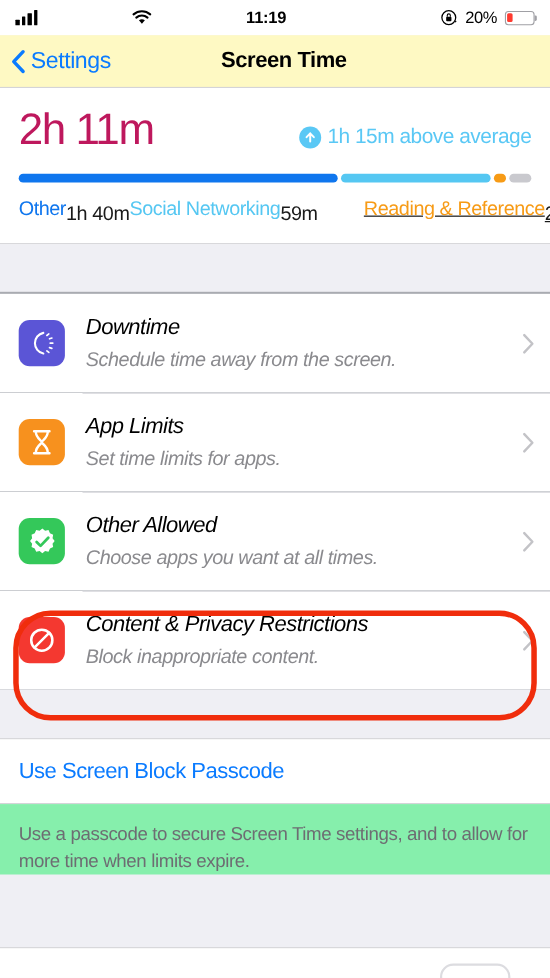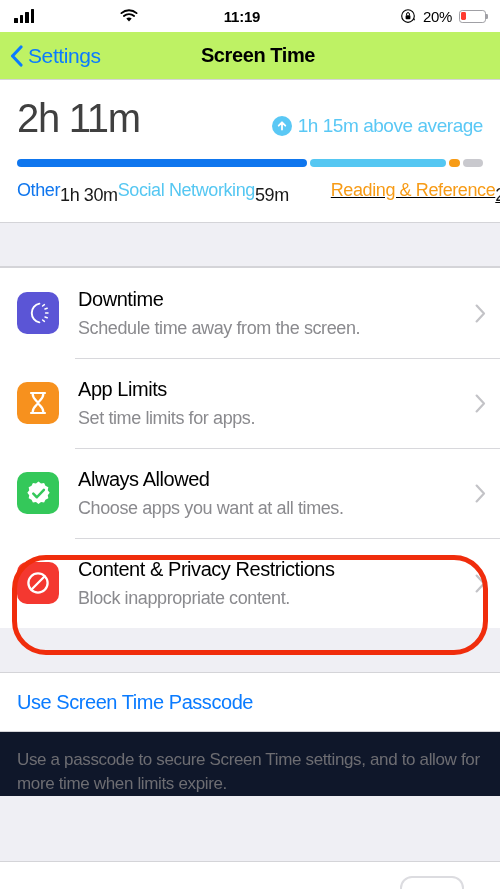--- a/index.html
+++ b/index.html
@@ -44,21 +44,21 @@
     border-radius:3.2px; position:relative; padding:1.4px;
   }
   .battery::after {
     content:""; position:absolute; right:-3.4px; top:3.6px;
     width:2px; height:4.6px; background:#A0A0A5; border-radius:0 1.2px 1.2px 0;
   }
   .batt-fill { height:100%; background:#FF3B30; border-radius:1.4px; }
 
   
   .navbar {
-    height:48px; background:#bef264;
+    height:48px; background:#fef9c3;
     display:flex; align-items:center; position:relative;
     border-bottom:0.5px solid #D4D4D8;
   }
   .back-btn {
     display:flex; align-items:center; gap:5px;
     padding-left:10px; cursor:pointer; z-index:2;
   }
   .chev-back { width:13px; height:22px; display:block; }
   .back-label {
     font-size:21px; color:#0A7BFF; letter-spacing:-0.4px;
@@ -68,21 +68,21 @@
     font-size:20px; font-weight:700; color:#000; letter-spacing:-0.4px;
   }
 
   
   .summary {
     background:#FFFFFF; padding:18px 17px 16px 17px;
     border-bottom:0.5px solid #D4D4D8;
   }
   .sum-top { display:flex; align-items:baseline; }
   .total-time {
-    font-size:40px; font-weight:300; color:#404040;
+    font-size:40px; font-weight:300; color:#be185d;
     letter-spacing:-1.3px; line-height:1;
   }
   .avg-wrap {
     margin-left:auto; display:flex; align-items:center; gap:6px;
     padding-bottom:2px;
   }
   .arrow-circle {
     width:20px; height:20px; border-radius:50%;
     background:#5AC8F5; display:flex; align-items:center; justify-content:center;
     flex:0 0 auto;
@@ -103,21 +103,21 @@
   .leg-val {
     font-size:18px; color:#1A1A1A; letter-spacing:-0.4px;
     margin-top:5px; white-space:nowrap;
   }
 
   
   .gap { background:#EFEFF4; }
   .gap-top { border-bottom:0.5px solid #D4D4D8; }
 
   
-  .list { background:#0f172a; border-top:0.5px solid #D4D4D8; }
+  .list { background:#0f172a; border-top:0.5px solid #D4D4D8;font-style:italic; }
   .row {
     display:flex; align-items:center;
     padding:0 14px 0 17px; height:90px; position:relative;
     cursor:pointer; background:#FFFFFF;
   }
   .row + .row::before {
     content:""; position:absolute; left:75px; right:0; top:0;
     height:0.5px; background:#D8D8DC;
   }
   .app-icon {
@@ -145,21 +145,21 @@
   
   .passcode-cell {
     background:#FFFFFF; height:60px; display:flex; align-items:center;
     padding:0 17px; cursor:pointer;
     border-top:0.5px solid #D4D4D8; border-bottom:0.5px solid #D4D4D8;
   }
   .passcode-label {
     font-size:20px; color:#0A7BFF; letter-spacing:-0.45px;
   }
   .footer-note {
-    background:#0f172a; padding:16px 17px 0 17px;
+    background:#86efac; padding:16px 17px 0 17px;
   }
   .footer-note p {
     font-size:17px; color:#6D6D72; letter-spacing:-0.35px; line-height:1.42;
   }
 
   
   .bottom-strip {
     position:absolute; left:0; right:0; bottom:0; height:28px;
     background:#FFFFFF; border-top:0.5px solid #D4D4D8;
     overflow:hidden;
@@ -230,21 +230,21 @@
     </div>
     <div class="bar" id="usage-bar">
         <span style="flex: 61 0 0px; background: rgb(15, 118, 238);"></span>
         <span style="flex: 28.5 0 0px; background: rgb(85, 199, 242);"></span>
         <span style="flex: 2.4 0 0px; background: rgb(247, 155, 22);"></span>
         <span style="flex: 4.2 0 0px; background: rgb(201, 201, 206);"></span>
       </div>
     <div class="legend" id="usage-legend">
         <div class="leg-col">
           <div class="leg-name" style="color: rgb(15, 118, 238);">Other</div>
-          <div class="leg-val">1h 30m</div>
+          <div class="leg-val">1h 40m</div>
         </div>
         <div class="leg-col" style="">
           <div class="leg-name" style="color: rgb(85, 199, 242);">Social Networking</div>
           <div class="leg-val">59m</div>
         </div>
         <div class="leg-col" style="margin-left: 42px; text-decoration: underline;">
           <div class="leg-name" style="color: rgb(247, 155, 22);">Reading &amp; Reference</div>
           <div class="leg-val">2m</div>
         </div>
       </div>
@@ -290,21 +290,21 @@
           </svg></div>
       </div>
       <div class="row">
         <div class="app-icon" style="background: rgb(52, 200, 90);">
           <svg width="27" height="27" viewBox="0 0 28 28">
             <path d="M14 1.6 l2.6 2.0 l3.2 -0.6 l1.4 3.0 l3.0 1.4 l-0.6 3.2 l2.0 2.6 l-2.0 2.6 l0.6 3.2 l-3.0 1.4 l-1.4 3.0 l-3.2 -0.6 l-2.6 2.0 l-2.6 -2.0 l-3.2 0.6 l-1.4 -3.0 l-3.0 -1.4 l0.6 -3.2 l-2.0 -2.6 l2.0 -2.6 l-0.6 -3.2 l3.0 -1.4 l1.4 -3.0 l3.2 0.6 Z" fill="#FFFFFF"></path>
             <path d="M8.6 14.2 L12.3 17.9 L19.6 10.2" fill="none" stroke="#34C85A" stroke-width="2.6" stroke-linecap="round" stroke-linejoin="round"></path>
           </svg>
         </div>
         <div class="row-text">
-          <div class="row-title">Always Allowed</div>
+          <div class="row-title">Other Allowed</div>
           <div class="row-sub">Choose apps you want at all times.</div>
         </div>
         <div class="chev-row"><svg width="11" height="19" viewBox="0 0 11 19">
             <path d="M1.6 1.6 L9 9.5 L1.6 17.4" fill="none" stroke="#C3C3C7" stroke-width="2.2" stroke-linecap="round" stroke-linejoin="round"></path>
           </svg></div>
       </div>
       <div class="row">
         <div class="app-icon" style="background: rgb(244, 56, 48);">
           <svg width="26" height="26" viewBox="0 0 26 26">
             <circle cx="13" cy="13" r="9.6" fill="none" stroke="#FFF" stroke-width="2.3"></circle>
@@ -319,21 +319,21 @@
             <path d="M1.6 1.6 L9 9.5 L1.6 17.4" fill="none" stroke="#C3C3C7" stroke-width="2.2" stroke-linecap="round" stroke-linejoin="round"></path>
           </svg></div>
       </div>
     </div>
 
   <div class="highlight" style="top: 555px; height: 100px; border-color: rgb(240, 45, 12);"></div>
 
   <div class="gap" style="height:44px;"></div>
 
   <div class="passcode-cell">
-    <span class="passcode-label">Use Screen Time Passcode</span>
+    <span class="passcode-label">Use Screen Block Passcode</span>
   </div>
   <div class="footer-note">
     <p>Use a passcode to secure Screen Time settings, and to allow for more time when limits expire.</p>
   </div>
 
   <div class="bottom-strip">
     <div class="bottom-ghost"></div>
   </div>
 
 </div>

